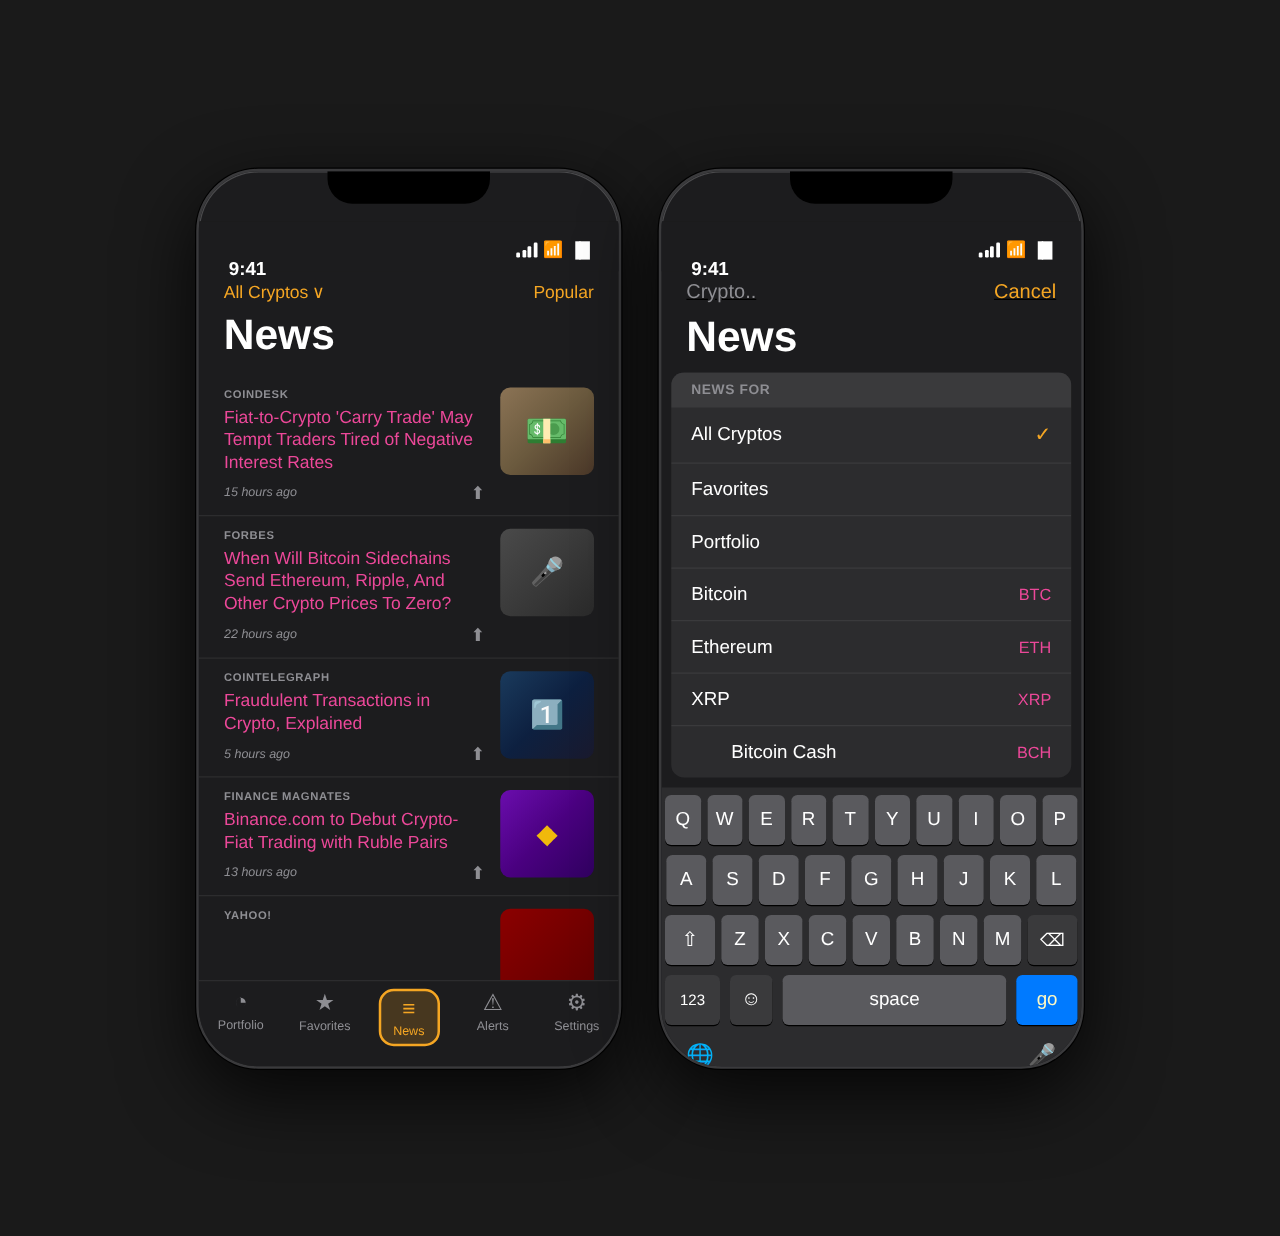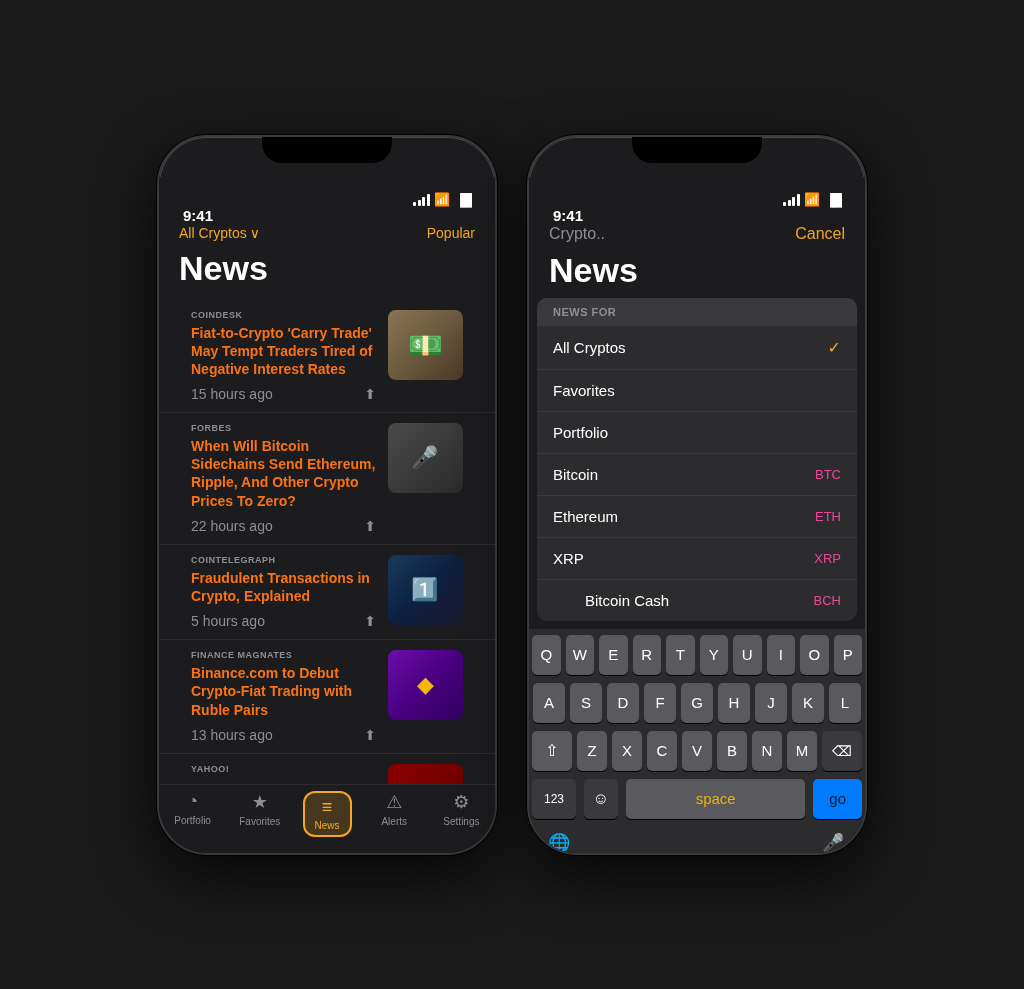--- a/index.html
+++ b/index.html
@@ -119,52 +119,53 @@
     
     .news-list {
       flex: 1;
       overflow-y: auto;
       overflow-x: hidden;
     }
     .news-list::-webkit-scrollbar { display: none; }
 
     .news-item {
       display: flex;
-      padding: 10px 32px;
+      padding: 10px 20px;
       border-bottom: 1px solid #2c2c2e;
       align-items: flex-start;
       gap: 12px;
       position: relative;
     }
     .news-item-content {
       flex: 1;
     }
     .news-source {
       font-size: 9px;
       font-weight: 600;
       color: #8e8e93;
       text-transform: uppercase;
       letter-spacing: 0.5px;
       margin-bottom: 4px;
     }
     .news-headline {
       font-size: 14px;
-      font-weight: 700;
-      color: #f97316;
+      font-weight: 400;
+      color: #ec4899;
       line-height: 1.3;
       margin-bottom: 8px;
     }
     .news-meta {
       display: flex;
       justify-content: space-between;
       align-items: center;
     }
     .news-time {
-      font-size: 14px;
+      font-size: 10px;
       color: #8e8e93;
+      font-style: italic;
     }
     .share-icon {
       font-size: 14px;
       color: #8e8e93;
     }
 
     
     .img-placeholder {
       width: 75px;
       height: 70px;
@@ -275,20 +276,21 @@
       overflow: hidden;
       display: flex;
       flex-direction: column;
     }
 
     .search-bar {
       display: flex;
       align-items: center;
       padding: 8px 20px;
       gap: 12px;
+      text-decoration: underline;
     }
     .search-input {
       flex: 1;
       background: transparent;
       border: none;
       color: #8e8e93;
       font-size: 16px;
       outline: none;
     }
     .search-cancel {
@@ -377,33 +379,33 @@
       font-weight: 500;
       display: flex;
       align-items: center;
       justify-content: center;
       cursor: pointer;
       height: 40px;
       box-shadow: 0 1px 0 #000;
     }
     .key-space {
       background: #5a5a5e;
-      color: #eab308;
+      color: #ffffff;
       border-radius: 5px;
       font-size: 15px;
       flex: 1;
       display: flex;
       align-items: center;
       justify-content: center;
       height: 40px;
       box-shadow: 0 1px 0 #000;
     }
     .key-go {
       background: #007aff;
-      color: #0f172a;
+      color: #fef9c3;
       border-radius: 5px;
       font-size: 15px;
       font-weight: 500;
       display: flex;
       align-items: center;
       justify-content: center;
       height: 40px;
       padding: 0 16px;
       box-shadow: 0 1px 0 #000;
     }

